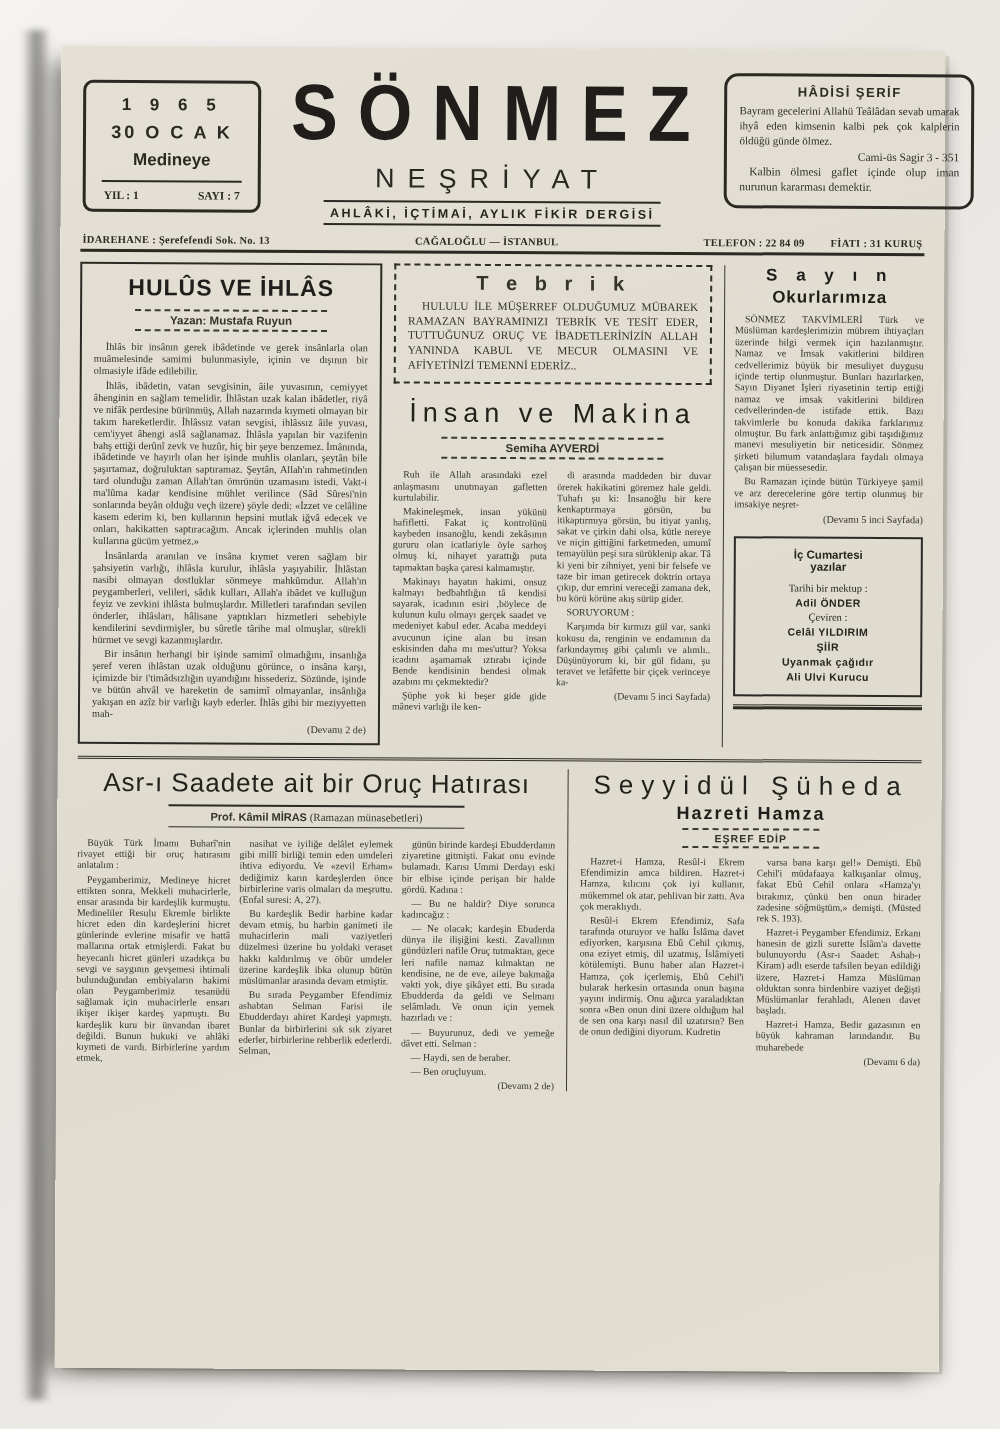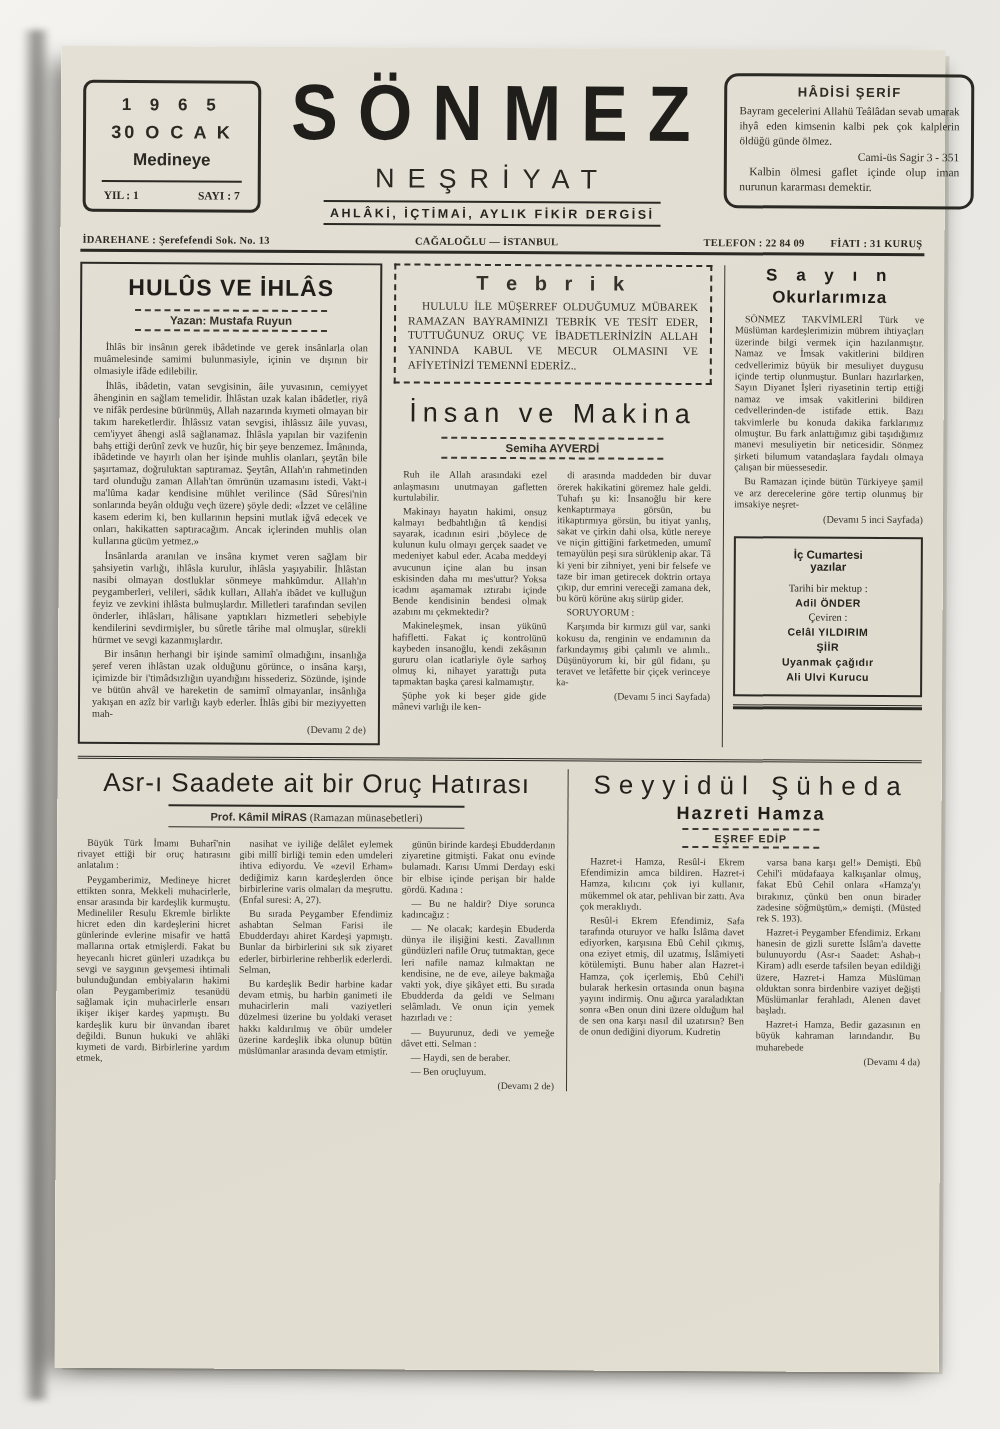--- a/index.html
+++ b/index.html
@@ -196,22 +196,22 @@
         <div class="tebrik-title">T e b r i k</div>
         <p class="tebrik-body">HULULU İLE MÜŞERREF OLDUĞUMUZ MÜBAREK RAMAZAN  BAYRAMINIZI TEBRİK VE TESİT EDER, TUTTUĞUNUZ ORUÇ VE İBADETLERİNİZİN ALLAH YANINDA KABUL VE MECUR OLMASINI VE  AFİYETİNİZİ  TEMENNİ EDERİZ..</p>
       </div>
 
       <h2 class="insan-title">İnsan ve Makina</h2>
       <div class="byline-dashed">Semiha  AYVERDİ</div>
 
       <div class="two-cols">
         <div class="subcol">
           <p class="para">Ruh ile Allah  arasındaki ezel anlaşmasını unutmayan gafletten kurtulabilir.</p>
+          <p class="para">Makineleşmek, insan yükünü hafifletti. Fakat iç kontrolünü kaybeden insanoğlu, kendi zekâsının gururu olan icatlariyle öyle sarhoş olmuş ki, nihayet yarattığı puta tapmaktan başka çaresi kalmamıştır.</p>
           <p class="para">Makinayı hayatın hakimi, onsuz kalmayı bedbahtlığın tâ kendisi sayarak, icadının esiri ,böylece de kulunun kulu olmayı gerçek saadet ve medeniyet kabul eder. Acaba meddeyi avucunun içine alan bu insan eskisinden daha mı mes'uttur? Yoksa icadını aşamamak ıztırabı içinde Bende kendisinin bendesi olmak azabını mı çekmektedir?</p>
-          <p class="para">Makineleşmek, insan yükünü hafifletti. Fakat iç kontrolünü kaybeden insanoğlu, kendi zekâsının gururu olan icatlariyle öyle sarhoş olmuş ki, nihayet yarattığı puta tapmaktan başka çaresi kalmamıştır.</p>
           <p class="para">Şüphe yok ki beşer gide gide mânevi varlığı ile ken-</p>
         </div>
         <div class="subcol">
           <p class="para">di arasında maddeden bir duvar örerek hakikatini göremez hale geldi. Tuhafı şu ki: İnsanoğlu bir kere kenkaptırmaya görsün, bu itikaptırmıya görsün, bu itiyat yanlış, sakat ve çirkin dahi olsa, kütle nereye ve niçin gittiğini farketmeden, umumî temayülün peşi sıra sürüklenip akar. Tâ ki yeni bir zihniyet, yeni bir felsefe ve taze bir iman getirecek doktrin ortaya çıkıp, dur emrini vereceği zamana dek, bu körü körüne akış sürüp gider.</p>
           <p class="para">SORUYORUM :</p>
           <p class="para">Karşımda bir kırmızı gül var, sanki kokusu da, renginin ve endamının da farkındaymış gibi çalımlı ve alımlı.. Düşünüyorum ki, bir gül fidanı, şu teravet ve letâfette bir çiçek verinceye ka-</p>
           <div class="cont">(Devamı 5 inci Sayfada)</div>
         </div>
       </div>
     </section>
@@ -249,22 +249,22 @@
       <div class="oruc-byline">
         <span class="nm">Prof.  Kâmil MİRAS</span><span> (Ramazan münasebetleri)</span>
       </div>
       <div class="three-cols">
         <div class="ncol">
           <p class="para">Büyük Türk İmamı Buharî'nin rivayet ettiği bir oruç hatırasını anlatalım :</p>
           <p class="para">Peygamberimiz, Medineye hicret ettikten sonra, Mekkeli muhacirlerle, ensar arasında bir kardeşlik kurmuştu. Medineliler Resulu Ekremle birlikte hicret eden din kardeşlerini hicret günlerinde evlerine misafir ve hattâ mallarına ortak etmişlerdi. Fakat bu heyecanlı hicret günleri uzadıkça bu sevgi ve saygının gevşemesi ihtimali bulunduğundan embiyaların hakimi olan Peygamberimiz tesanüdü sağlamak için muhacirlerle ensarı ikişer ikişer kardeş yapmıştı. Bu kardeşlik kuru bir ünvandan ibaret değildi. Bunun hukuki ve ahlâki kıymeti de vardı. Birbirlerine yardım etmek,</p>
         </div>
         <div class="ncol">
           <p class="para">nasihat ve iyiliğe delâlet eylemek gibi millî birliği temin eden umdeleri ihtiva ediyordu. Ve «zevil Erham» dediğimiz karın kardeşlerden önce birbirlerine varis olmaları da meşruttu. (Enfal suresi: A, 27).</p>
+          <p class="para">Bu kardeşlik Bedir harbine kadar devam etmiş, bu harbin ganimeti ile muhacirlerin mali vaziyetleri düzelmesi üzerine bu yoldaki veraset hakkı kaldırılmış ve öbür umdeler üzerine kardeşlik ibka olunup bütün müslümanlar arasında devam etmiştir.</p>
           <p class="para">Bu sırada Peygamber Efendimiz ashabtan Selman Farisi ile Ebudderdayı ahiret Kardeşi yapmıştı. Bunlar da birbirlerini sık sık ziyaret ederler, birbirlerine rehberlik ederlerdi. Selman,</p>
-          <p class="para">Bu kardeşlik Bedir harbine kadar devam etmiş, bu harbin ganimeti ile muhacirlerin mali vaziyetleri düzelmesi üzerine bu yoldaki veraset hakkı kaldırılmış ve öbür umdeler üzerine kardeşlik ibka olunup bütün müslümanlar arasında devam etmiştir.</p>
         </div>
         <div class="ncol">
           <p class="para">günün birinde kardeşi Ebudderdanın ziyaretine gitmişti. Fakat onu evinde bulamadı. Karısı Ummi Derdayı eski bir elbise içinde perişan bir halde gördü. Kadına :</p>
           <p class="para">— Bu ne haldir? Diye sorunca kadıncağız :</p>
           <p class="para">— Ne olacak; kardeşin Ebuderda dünya ile ilişiğini kesti. Zavallının gündüzleri nafile Oruç tutmaktan, gece leri nafile namaz kılmaktan ne kendisine, ne de eve, aileye bakmağa vakti yok, diye şikâyet etti. Bu sırada Ebudderda da geldi ve Selmanı selâmladı. Ve onun için yemek hazırladı ve :</p>
           <p class="para">— Buyurunuz, dedi ve yemeğe dâvet etti. Selman :</p>
           <p class="para">— Haydi, sen de beraber.</p>
           <p class="para">— Ben oruçluyum.</p>
           <div class="cont">(Devamı 2 de)</div>
         </div>
@@ -277,19 +277,19 @@
       <div class="esref-byline">EŞREF EDİP</div>
       <div class="two-cols">
         <div class="subcol bcol">
           <p class="para">Hazret-i Hamza,  Resûl-i Ekrem Efendimizin amca bildiren. Hazret-i Hamza, kılıcını çok iyi kullanır, mükemmel ok atar,  pehlivan bir zattı. Ava çok  meraklıydı.</p>
           <p class="para">Resûl-i Ekrem Efendimiz, Safa tarafında oturuyor ve halkı İslâma davet ediyorken, karşısına Ebû Cehil çıkmış, ona eziyet etmiş, dil uzatmış, İslâmiyeti kötülemişti. Bunu haber alan Hazret-i Hamza, çok içerlemiş, Ebû Cehil'i bularak herkesin ortasında onun başına yayını indirmiş. Onu ağırca yaraladıktan sonra «Ben onun dini üzere olduğum hal de sen ona karşı nasıl dil uzatırsın? Ben de onun dediğini diyorum. Kudretin</p>
         </div>
         <div class="subcol bcol">
           <p class="para">varsa bana karşı gel!» Demişti. Ebû Cehil'i müdafaaya kalkışanlar olmuş, fakat Ebû Cehil onlara «Hamza'yı bırakınız, çünkü ben onun birader zadesine söğmüştüm,» demişti. (Müsted rek S. 193).</p>
           <p class="para">Hazret-i Peygamber Efendimiz. Erkanı hanesin de gizli surette İslâm'a davette bulunuyordu (Asr-ı Saadet: Ashab-ı Kiram)  adlı eserde tafsilen beyan edildiği üzere, Hazret-i Hamza Müslüman olduktan sonra birdenbire vaziyet değişti Müslümanlar ferahladı, Alenen davet başladı.</p>
           <p class="para">Hazret-i Hamza, Bedir gazasının en büyük kahraman larındandır. Bu muharebede</p>
-          <div class="cont">(Devamı 4 da)</div>
+          <div class="cont">(Devamı 6 da)</div>
         </div>
       </div>
     </article>
   </section>
 
 </div>
 
 </body></html>

